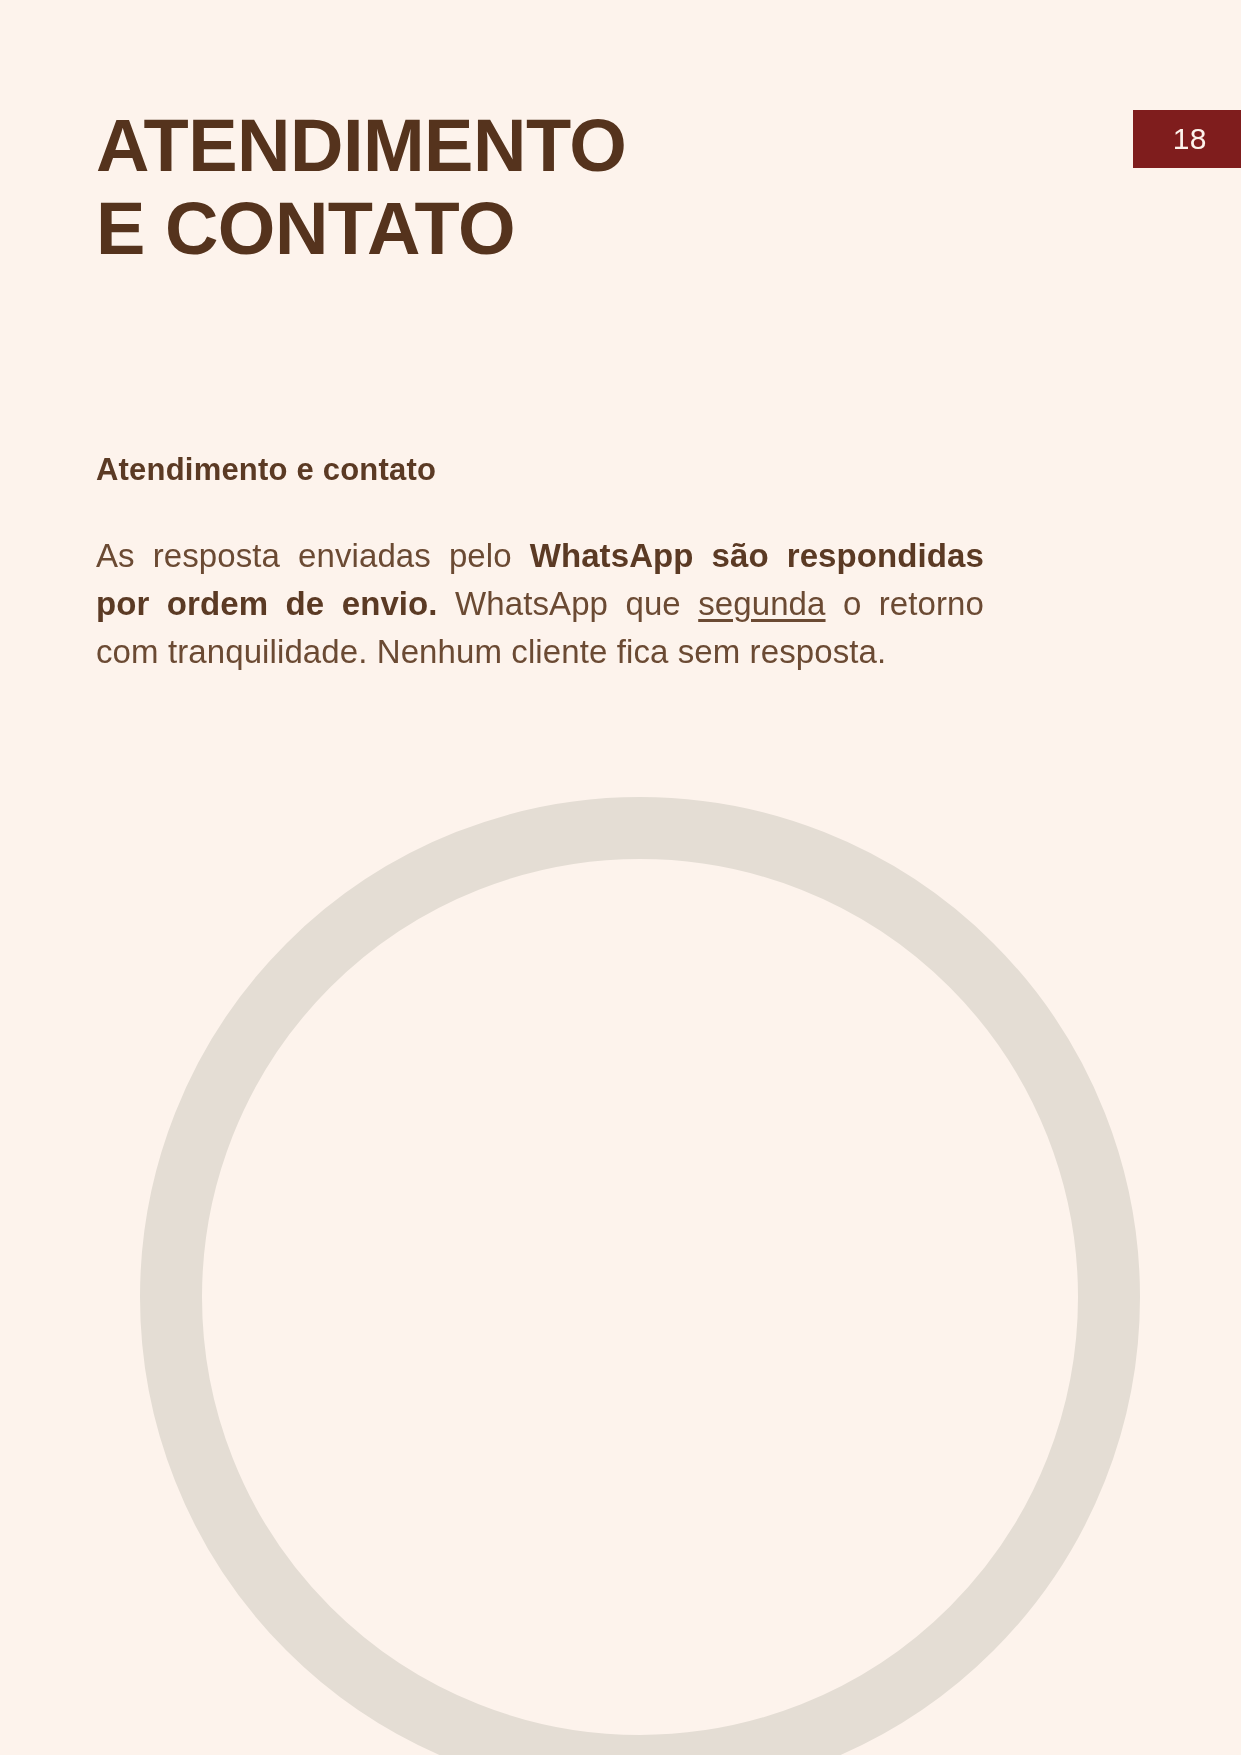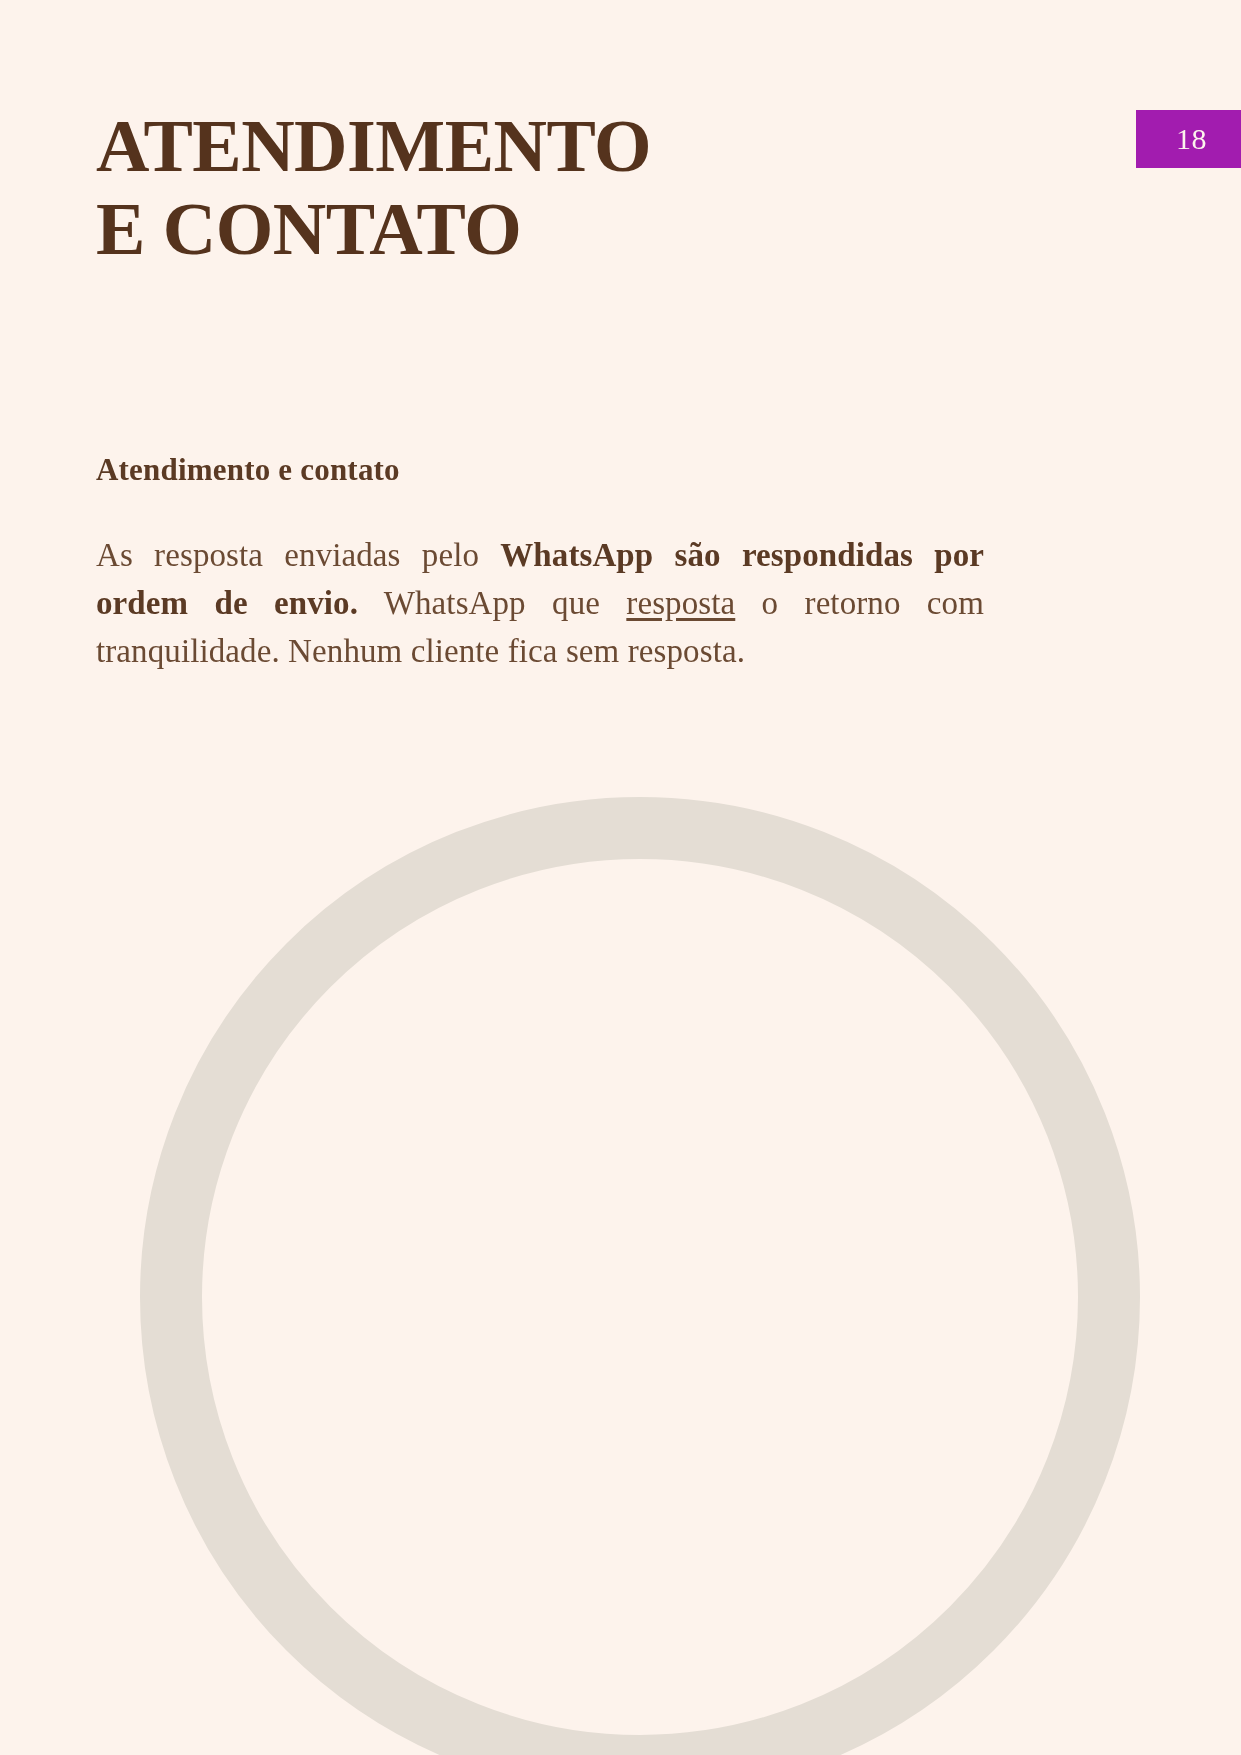--- a/index.html
+++ b/index.html
@@ -27,29 +27,28 @@
     box-sizing: border-box;
     z-index: 0;
   }
 
   .page {
     position: relative;
     z-index: 2;
     width: 1241px;
     height: 1377px;
     box-sizing: border-box;
-    font-family: Liberation Serif, serif;
   }
 
   
   .page-badge {
     position: absolute;
     top: 110px;
     right: 0;
-    background: #a21caf;
+    background: #7f1d1d;
     color: #fdf3ec;
     font-size: 30px;
     letter-spacing: 0.5px;
     padding: 12px 34px 12px 40px;
     min-width: 96px;
     text-align: left;
     box-sizing: border-box;
   }
 
   
@@ -115,17 +114,17 @@
 
   <div class="page-badge">18</div>
 
   <div class="content">
 
     <h2 class="subhead">Atendimento e contato</h2>
 
 
 
     <p class="body">
-      <span>As resposta enviadas pelo </span><b>WhatsApp são respondidas por ordem de envio.</b><span> WhatsApp que </span><u>resposta</u><span> o retorno com tranquilidade. Nenhum cliente fica sem resposta.</span>
+      <span>As resposta enviadas pelo </span><b>WhatsApp são respondidas por ordem de envio.</b><span> WhatsApp que </span><u>segunda</u><span> o retorno com tranquilidade. Nenhum cliente fica sem resposta.</span>
     </p>
 
   </div>
 </div>
 
 </body></html>

